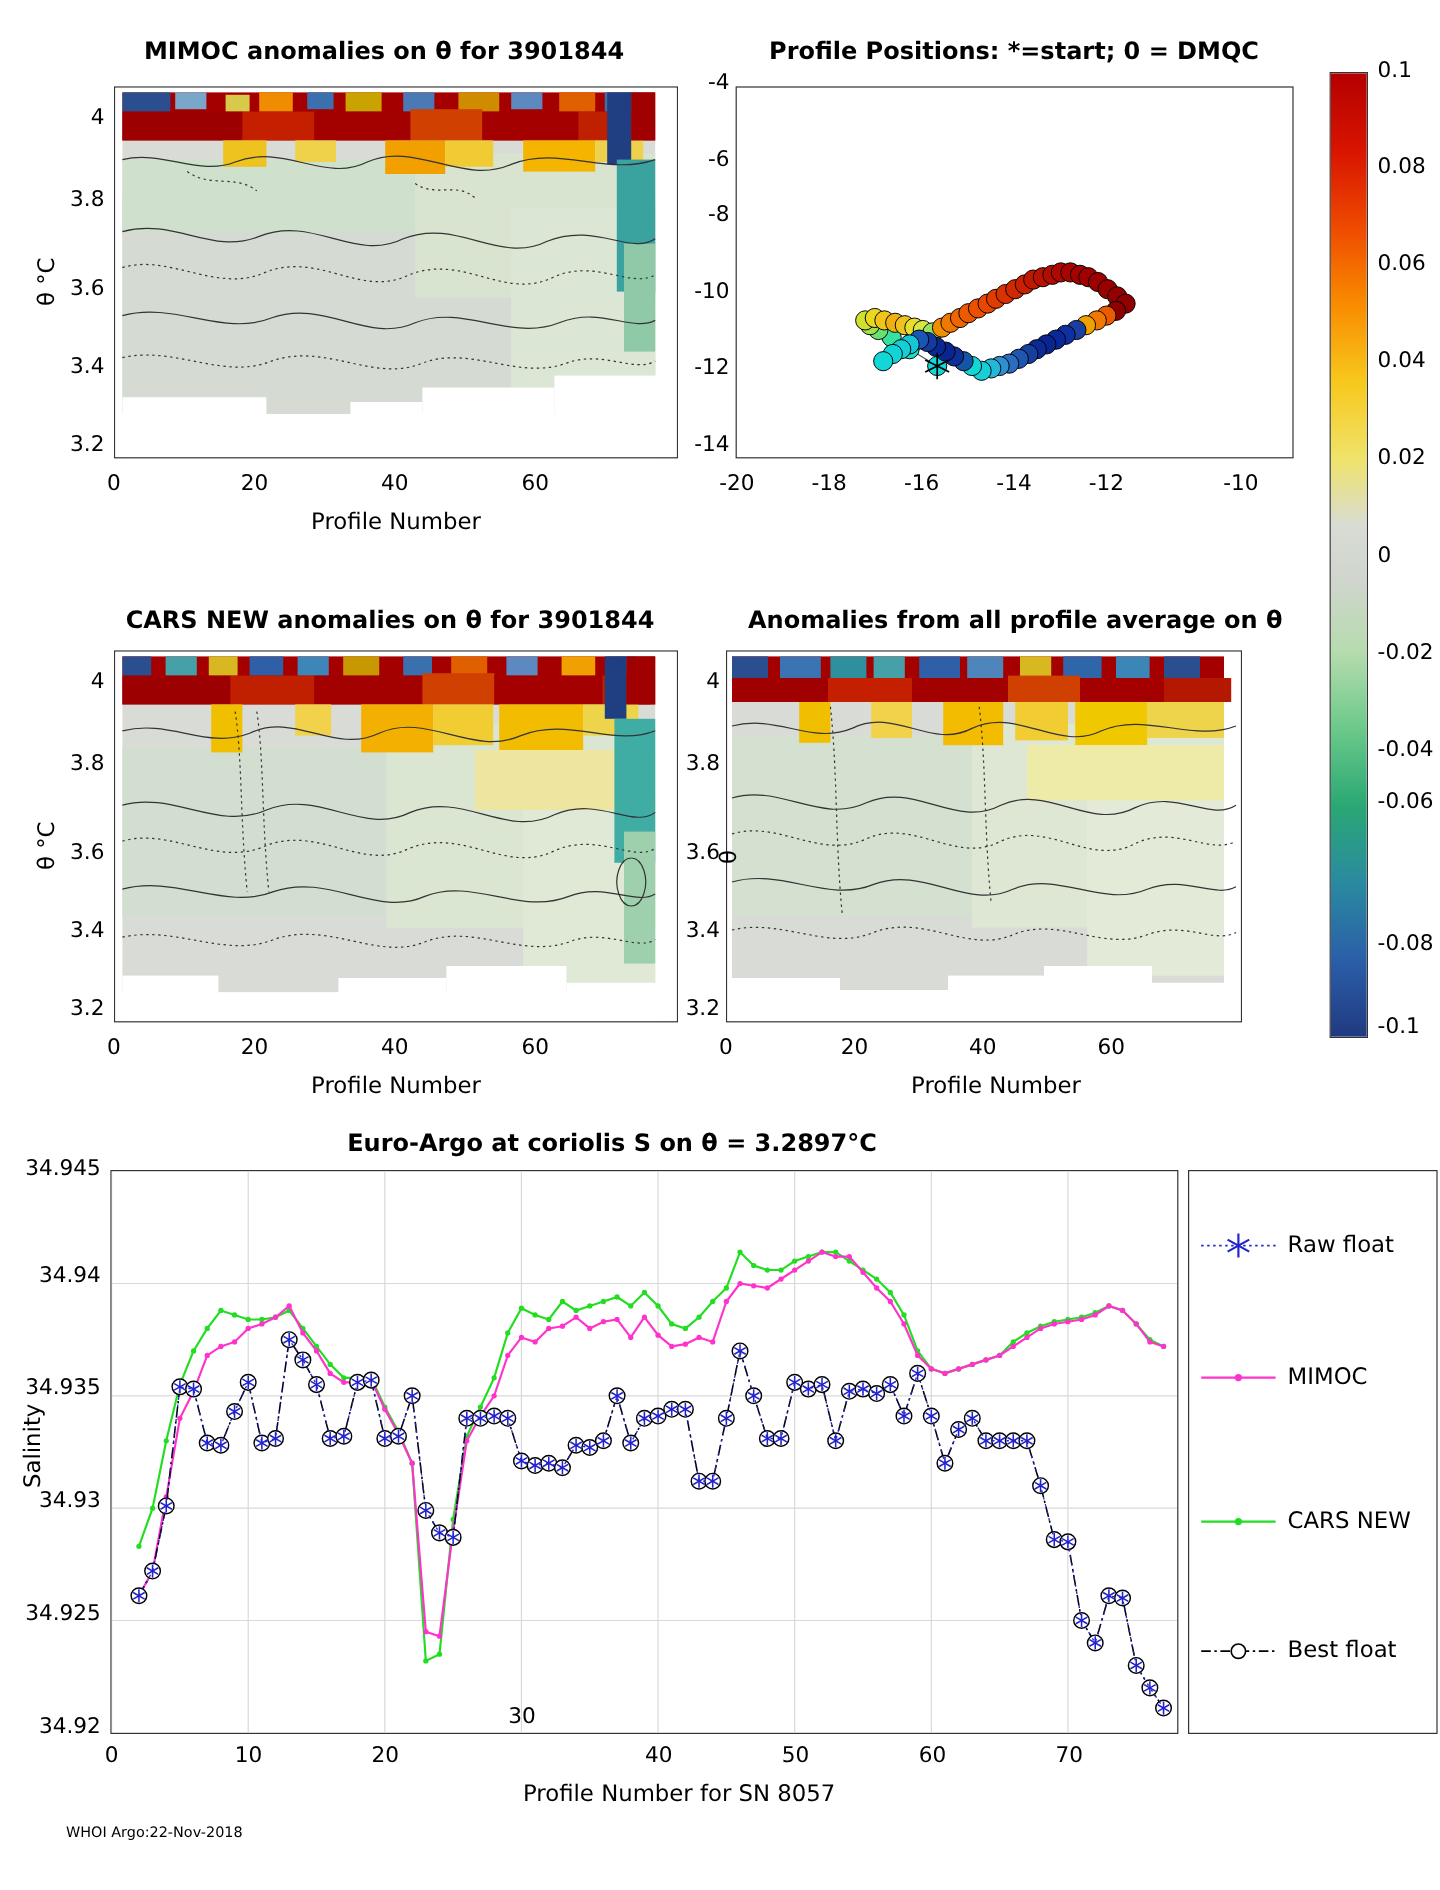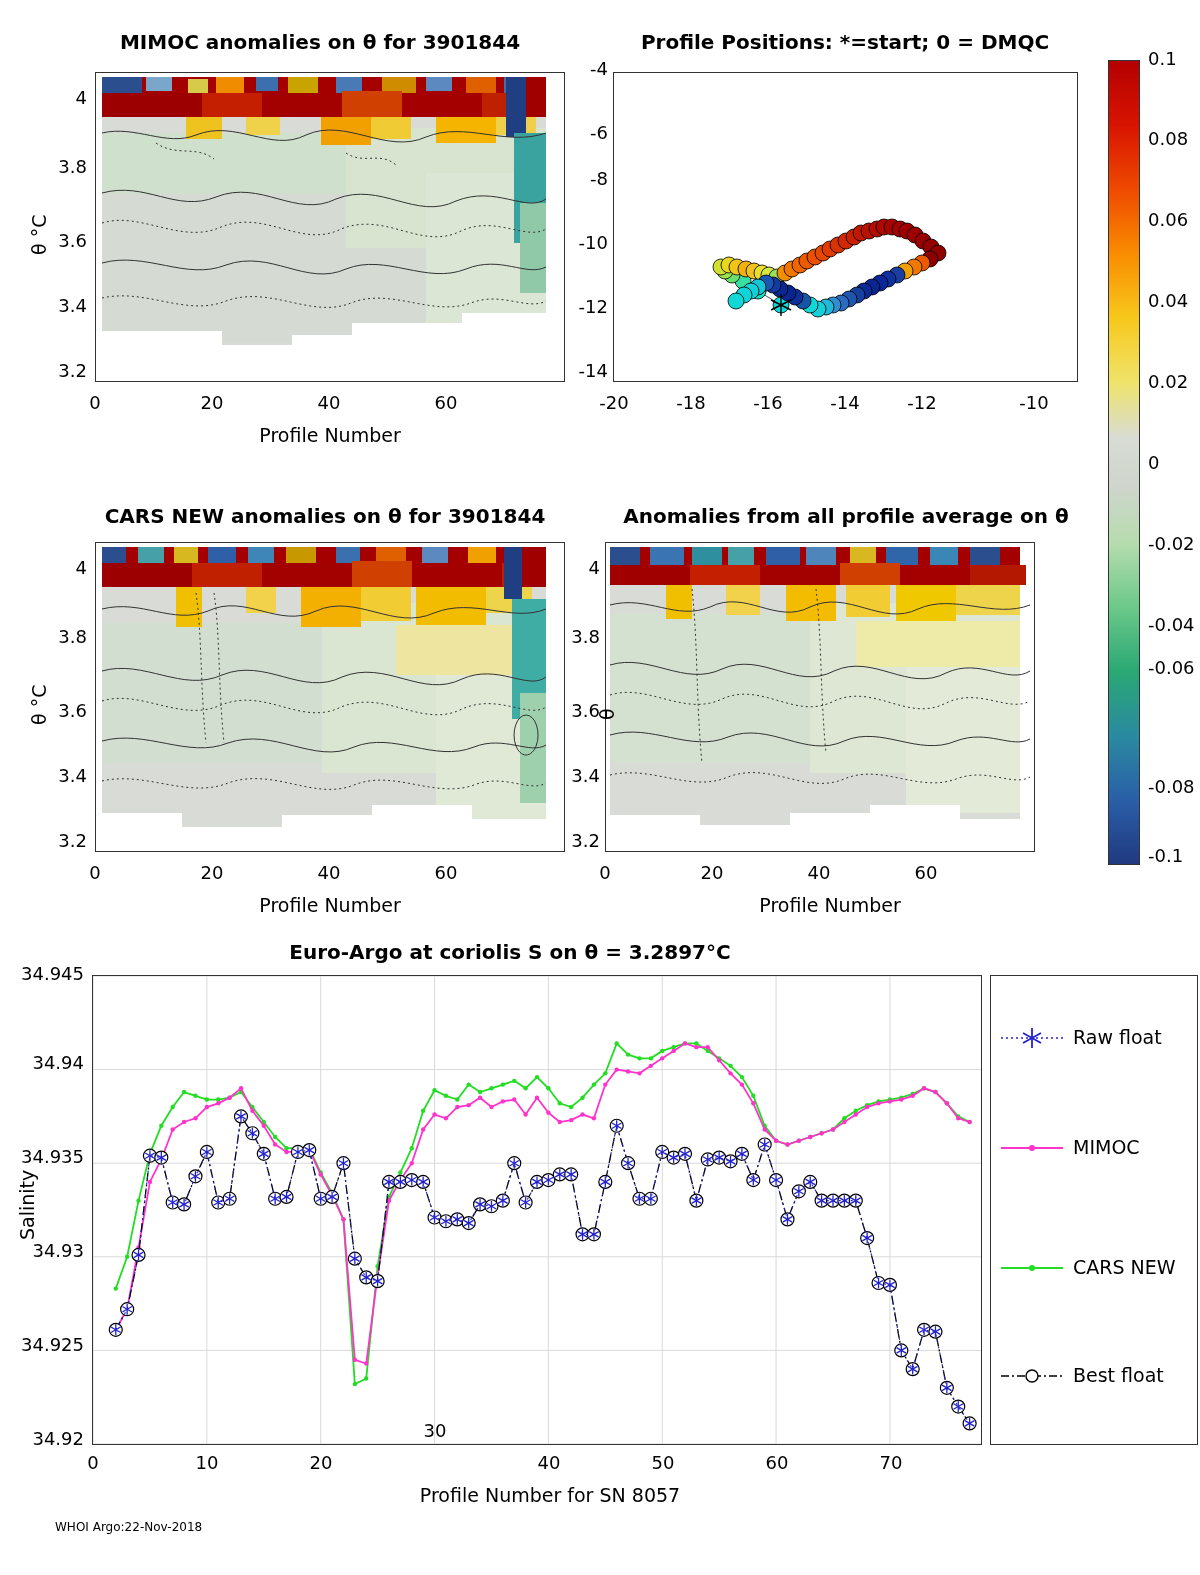--- a/index.html
+++ b/index.html
@@ -1006,21 +1006,21 @@
   <div class="tick y" style="left:0px;top:1052px;width:84px;">34.94</div>
   <div class="tick y" style="left:0px;top:963px;width:84px;">34.945</div>
   <div class="tick x" style="left:70px;top:1452px;width:46px;">0</div>
   <div class="tick x" style="left:184px;top:1452px;width:46px;">10</div>
   <div class="tick x" style="left:298px;top:1452px;width:46px;">20</div>
   <div class="tick x" style="left:412px;top:1420px;width:46px;">30</div>
   <div class="tick x" style="left:526px;top:1452px;width:46px;">40</div>
   <div class="tick x" style="left:640px;top:1452px;width:46px;">50</div>
   <div class="tick x" style="left:754px;top:1452px;width:46px;">60</div>
   <div class="tick x" style="left:868px;top:1452px;width:46px;">70</div>
-  <div class="axlabel" style="left:380px;top:1484px;width:340px;text-align:center;">Profile Number for SN 8057</div>
+  <div class="axlabel" style="left:396px;top:1484px;width:340px;text-align:center;">Profile Number for SN 8057</div>
   <div class="ylab-rot" style="left:16px;top:1240px;">Salinity</div>
 
   <div class="legendbox" style="left:990px;top:975px;width:208px;height:470px;">
     <svg width="198" height="468" viewBox="0 0 198 468">
       <g stroke="#2222cc" stroke-width="1.6" stroke-dasharray="2,3" fill="none">
           <line x1="10" y1="62" x2="72" y2="62"></line>
         </g>
       <g stroke="#2222cc" stroke-width="1.8" fill="none">
         <line x1="41" y1="52" x2="41" y2="72"></line>
           <line x1="32" y1="57" x2="50" y2="67"></line>

